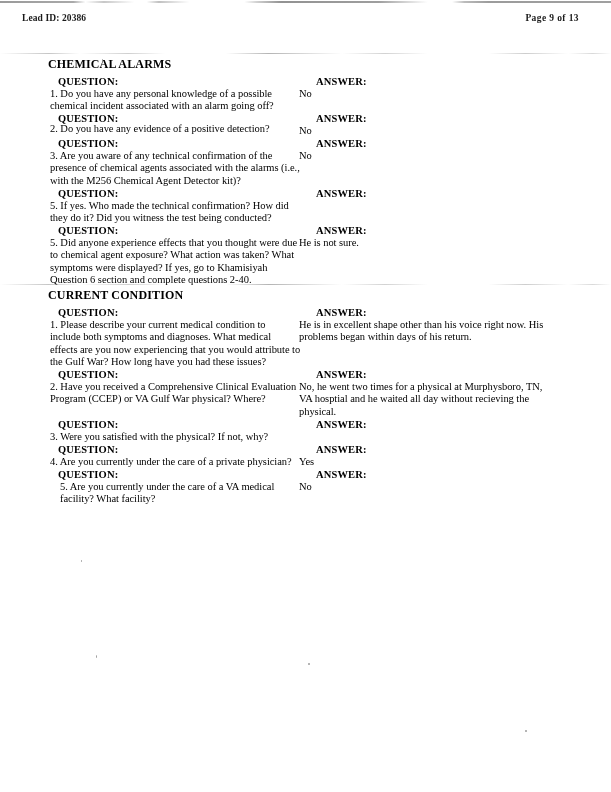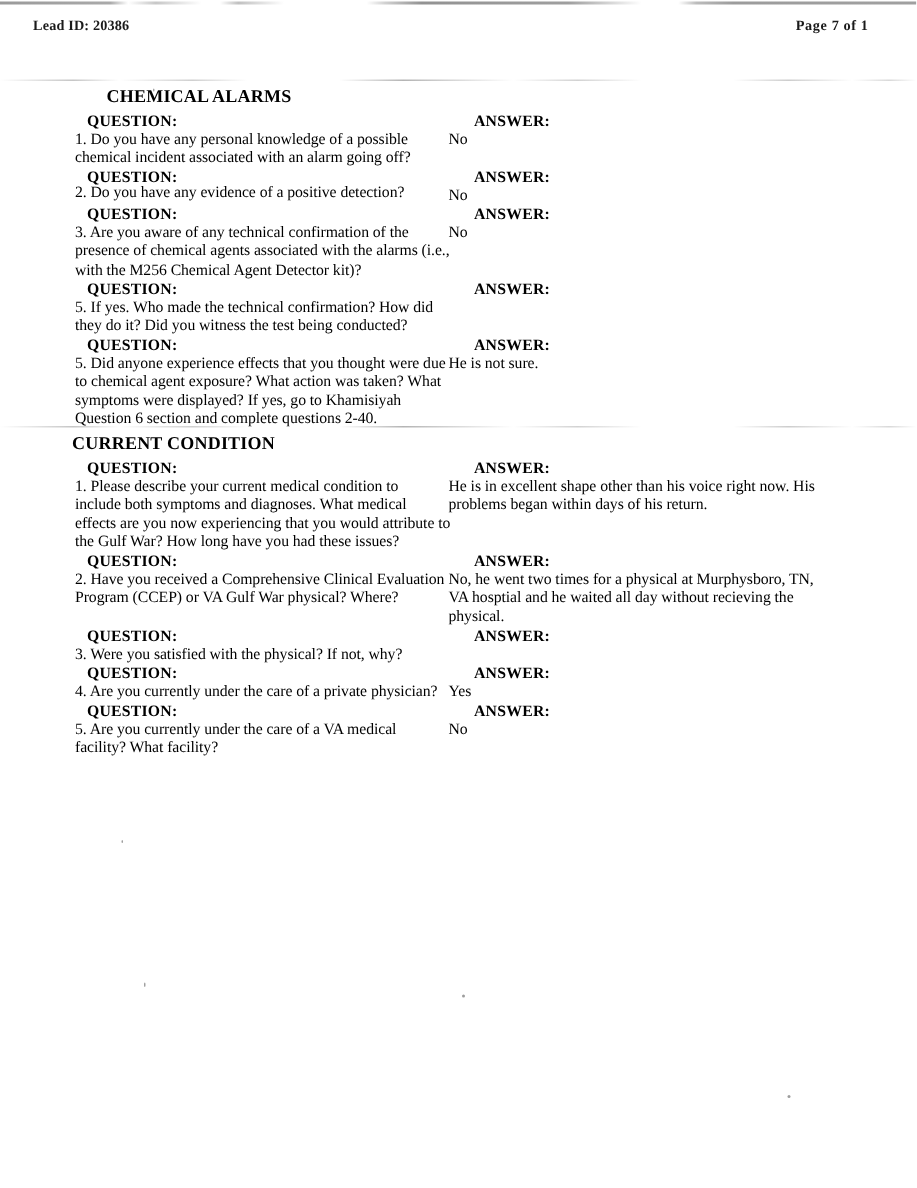--- a/index.html
+++ b/index.html
@@ -138,25 +138,25 @@
   <div class="scan-speckle-band" style="left:0; top:53px; width:611px;"></div>
   <div class="scan-speckle-band" style="left:0; top:284px; width:611px;"></div>
   <div class="speck" style="left:81px; top:560px; width:1px; height:2px;"></div>
   <div class="speck" style="left:96px; top:655px; width:1px; height:3px;"></div>
   <div class="speck" style="left:308px; top:663px; width:2px; height:2px;"></div>
   <div class="speck" style="left:525px; top:730px; width:2px; height:2px;"></div>
   <div class="speck" style="left:102px; top:59px; width:1px; height:2px;"></div>
 
   <div class="doc-header">
     <div class="lead-id">Lead ID: 20386</div>
-    <div class="page-number">Page   7 of  1</div>
+    <div class="page-number">Page   9 of  13</div>
   </div>
 
   <div class="content" id="content-root">
-      <div class="section-heading" style="top: 57px; margin-left: 23px;">CHEMICAL ALARMS</div>
+      <div class="section-heading" style="top: 57px;">CHEMICAL ALARMS</div>
       <div class="qa-block">
         <div class="qa-label q-label" style="top: 76px;">QUESTION:</div>
         <div class="qa-label a-label" style="top: 76px;">ANSWER:</div>
         <div class="q-text" style="top: 88px;">1.  Do you have any personal knowledge of a possible
 chemical incident associated with an alarm going off?</div>
         <div class="a-text" style="top: 88px;">No</div>
       </div>
       <div class="qa-block">
         <div class="qa-label q-label" style="top: 113px;">QUESTION:</div>
         <div class="qa-label a-label" style="top: 113px;">ANSWER:</div>
@@ -213,19 +213,19 @@
       </div>
       <div class="qa-block">
         <div class="qa-label q-label" style="top: 444px;">QUESTION:</div>
         <div class="qa-label a-label" style="top: 444px;">ANSWER:</div>
         <div class="q-text" style="top: 456px;">4.  Are you currently under the care of a private physician?</div>
         <div class="a-text" style="top: 456px;">Yes</div>
       </div>
       <div class="qa-block">
         <div class="qa-label q-label" style="top: 469px;">QUESTION:</div>
         <div class="qa-label a-label" style="top: 469px;">ANSWER:</div>
-        <div class="q-text" style="top: 481px;">5. Are you currently under the care of a VA medical
+        <div class="q-text" style="top: 481px; margin-left: 10px;">5. Are you currently under the care of a VA medical
 facility?  What facility?</div>
         <div class="a-text" style="top: 481px;">No</div>
       </div>
     </div>
 
 </div>
 
 </body></html>

